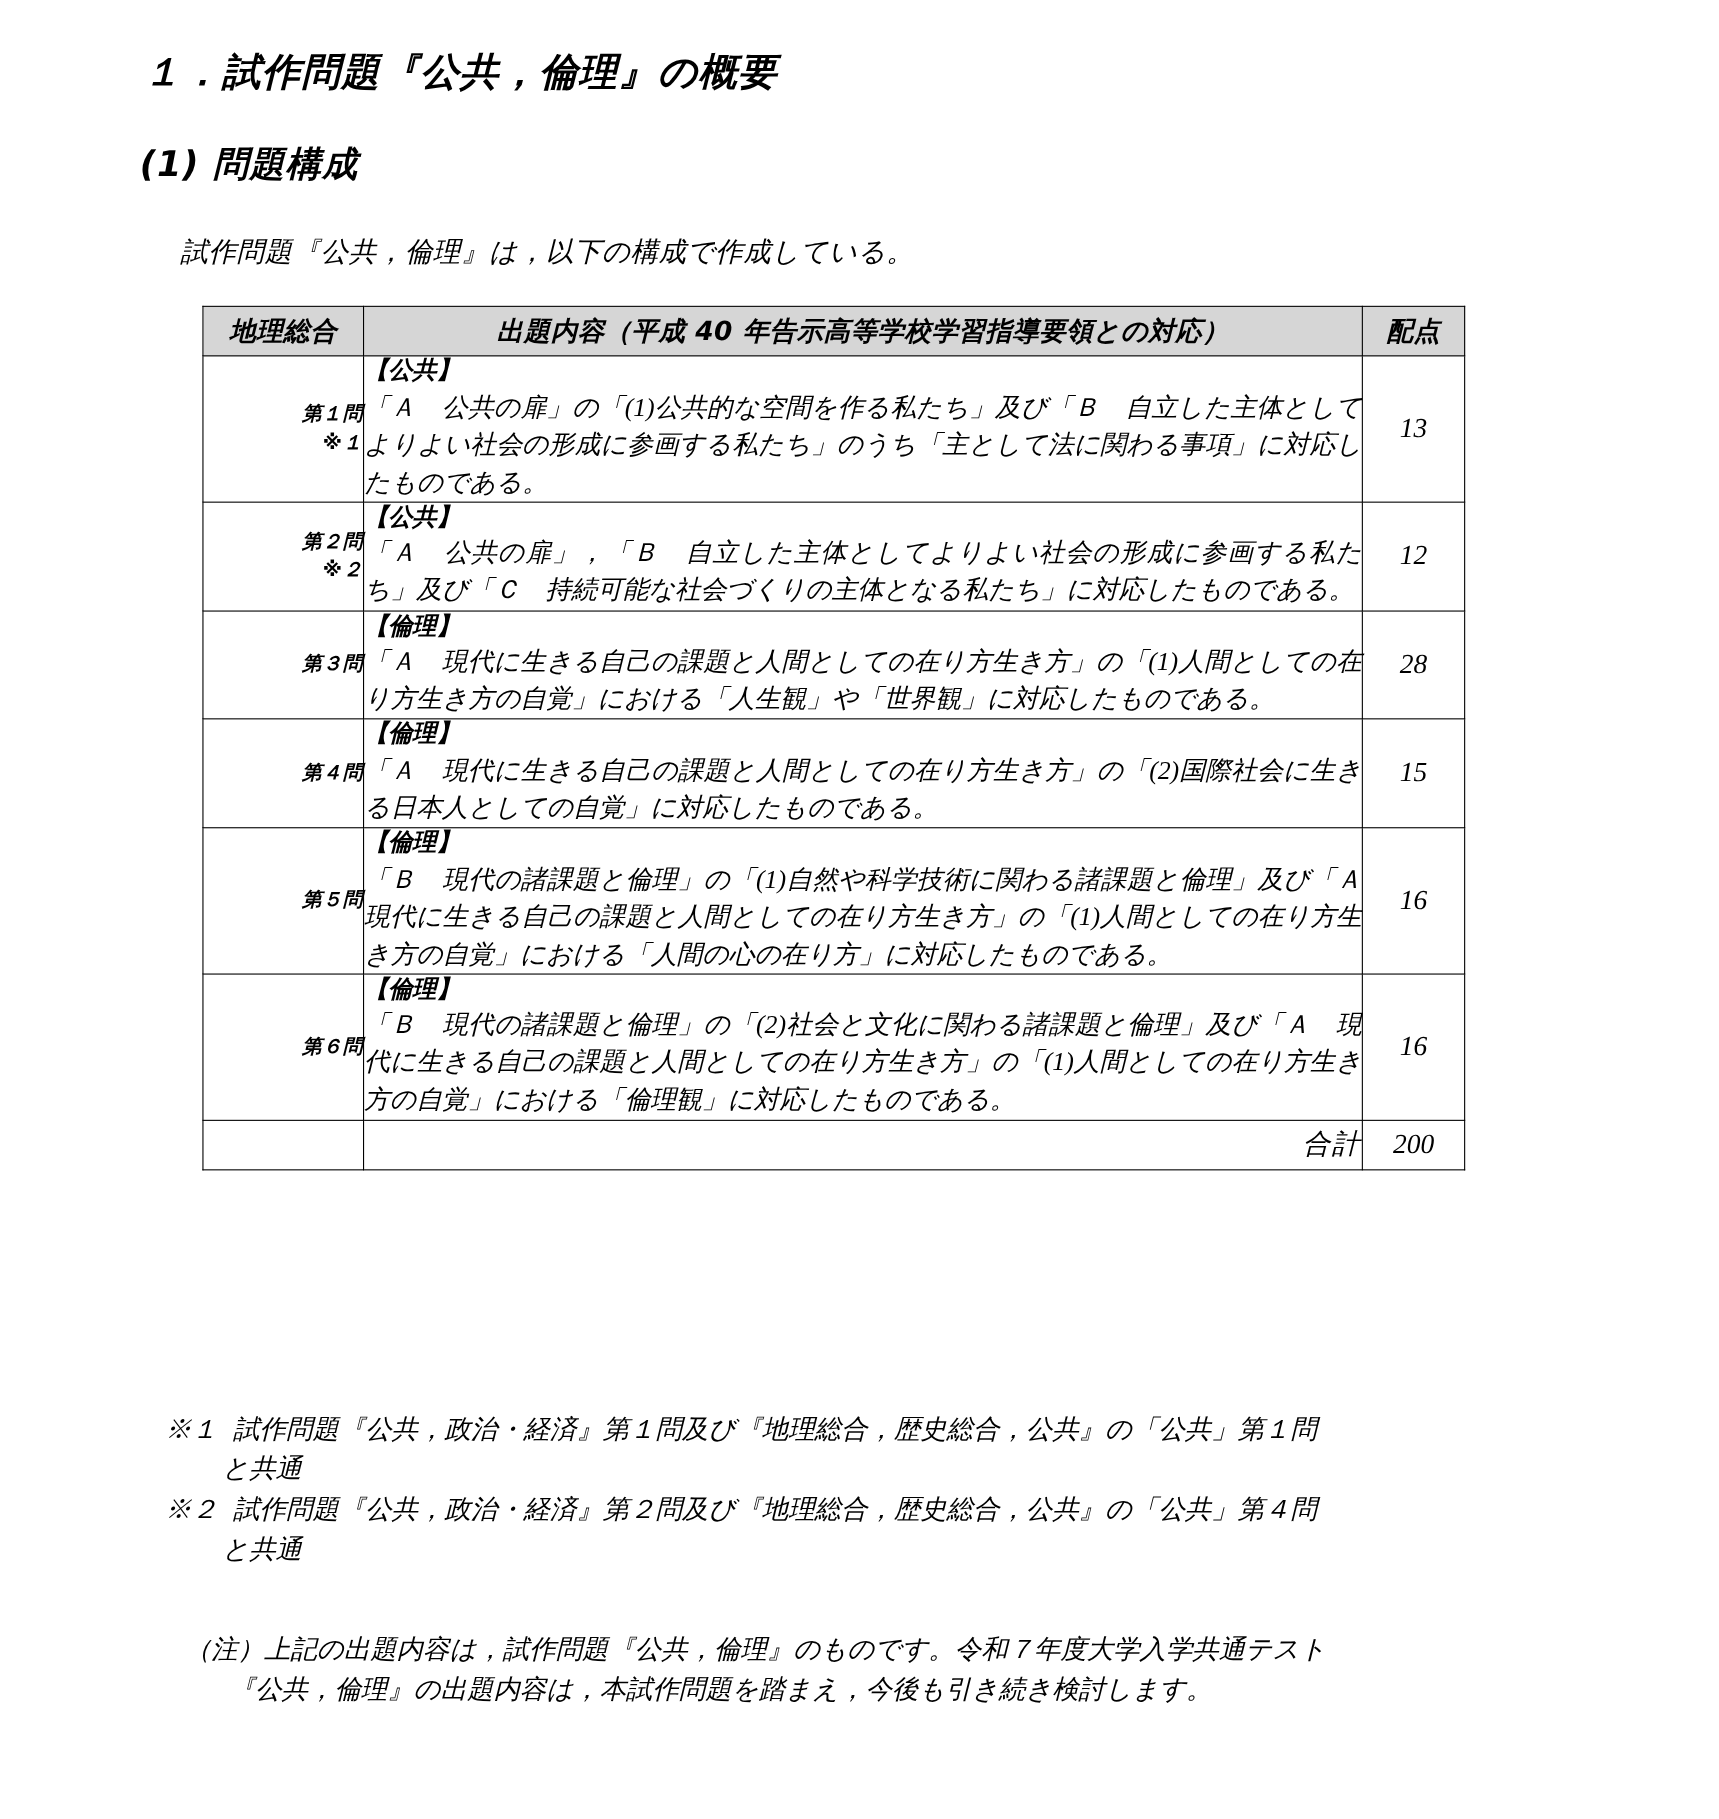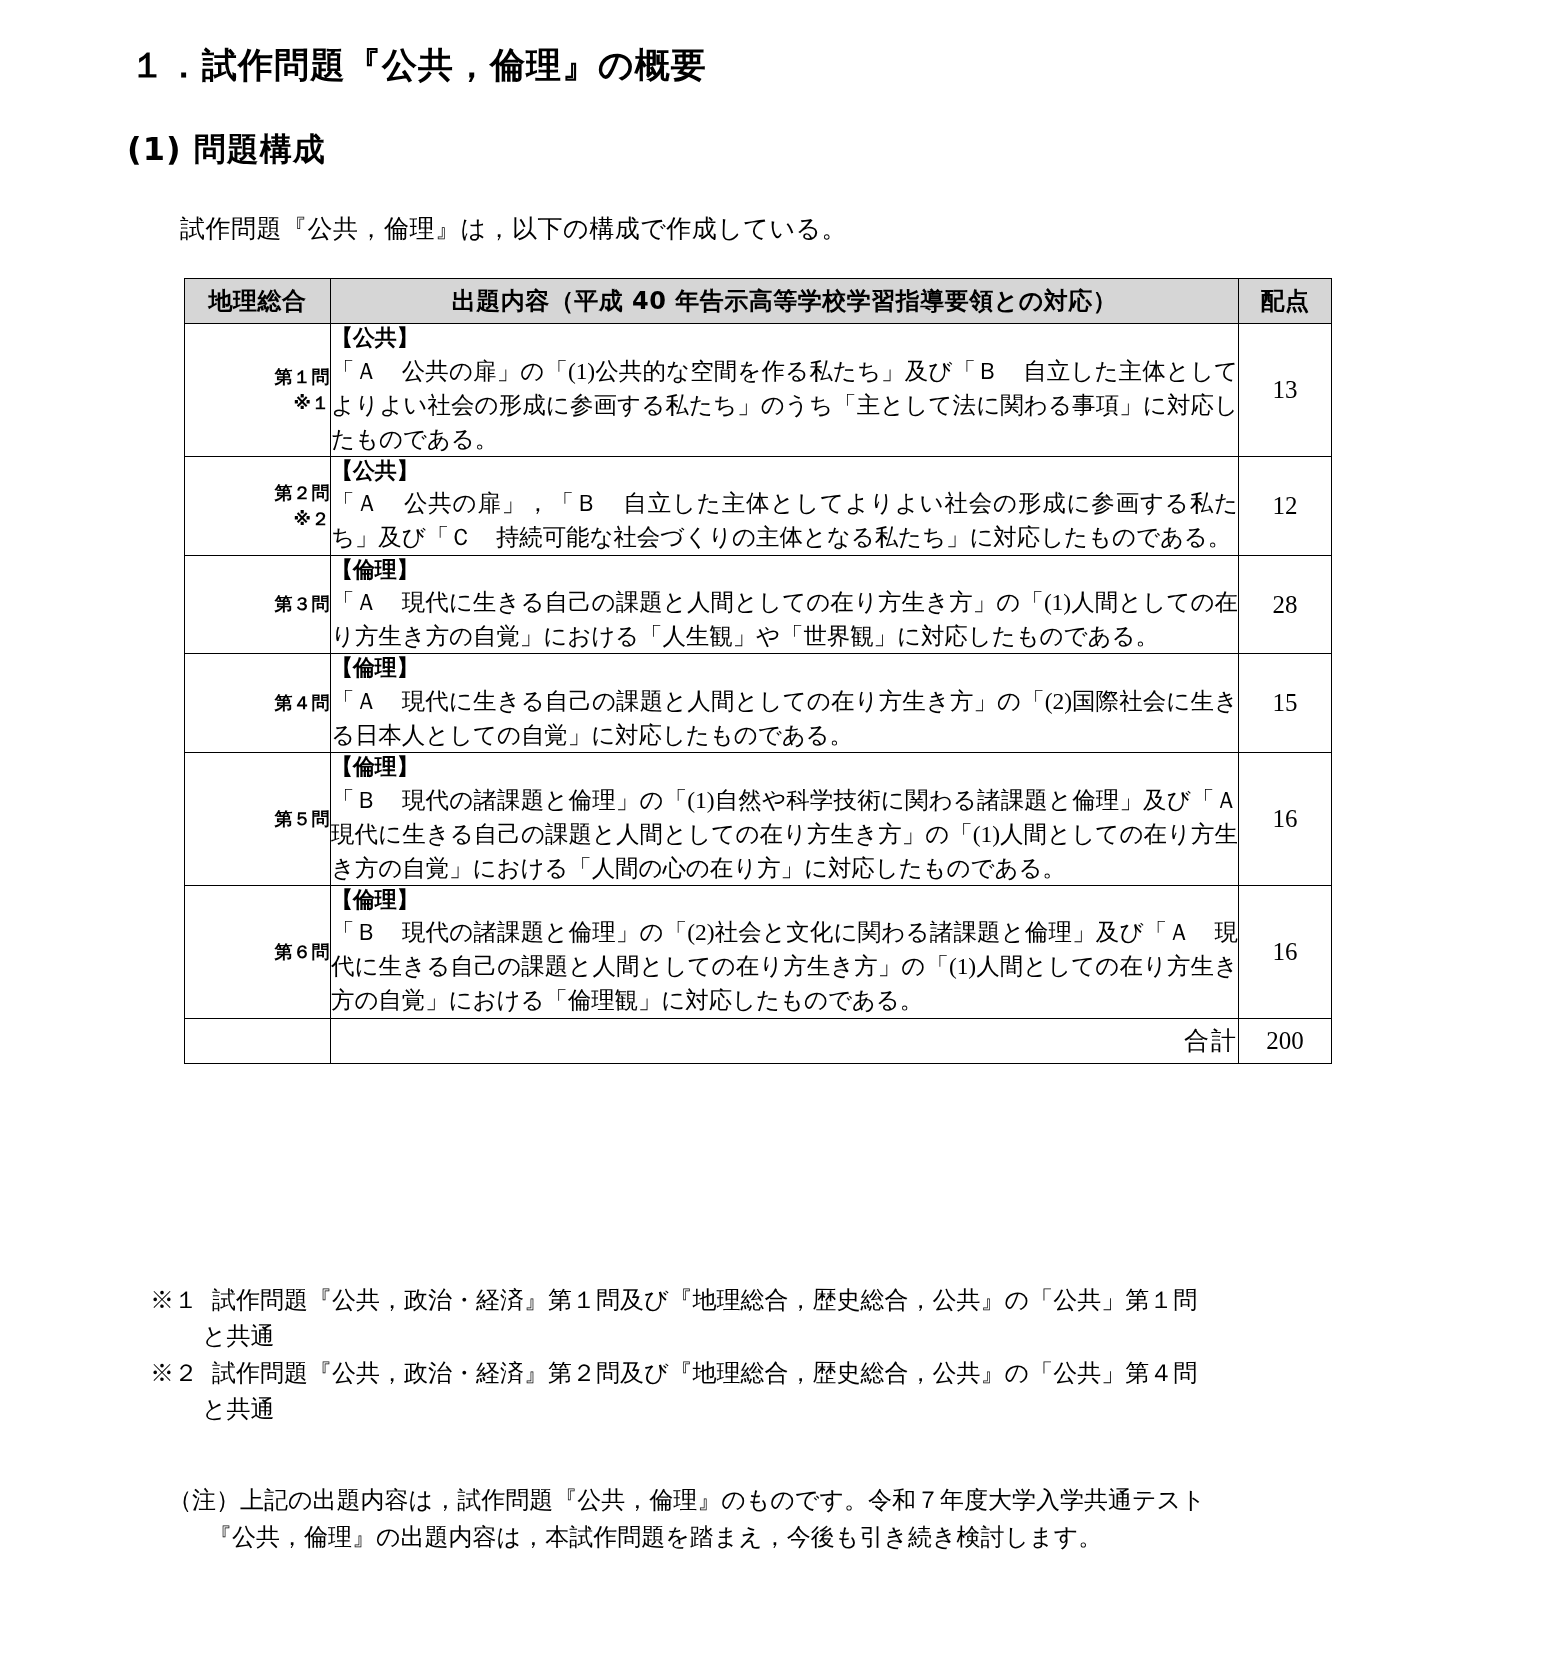--- a/index.html
+++ b/index.html
@@ -13,20 +13,21 @@
     font-family: "Liberation Serif", "DejaVu Serif", serif;
     color: #000000;
     position: relative;
     overflow: hidden;
   }
   .page {
     position: relative;
     width: 1447px;
     height: 1654px;
     box-sizing: border-box;
+    font-style: italic;
   }
 
   
   .h1 {
     position: absolute;
     left: 130px;
     top: 42px;
     font-family: "DejaVu Sans", "Liberation Sans", sans-serif;
     font-weight: bold;
     font-size: 35px;
@@ -38,21 +39,21 @@
     left: 127px;
     top: 128px;
     font-family: "DejaVu Sans", "Liberation Sans", sans-serif;
     font-weight: bold;
     font-size: 32px;
     letter-spacing: 1px;
     white-space: nowrap;
   }
   .lead {
     position: absolute;
-    left: 180px;
+    left: 164px;
     top: 212px;
     font-size: 25px;
     letter-spacing: 0.5px;
     white-space: nowrap;
   }
 
   
   .tbl-wrap {
     position: absolute;
     left: 184px;

